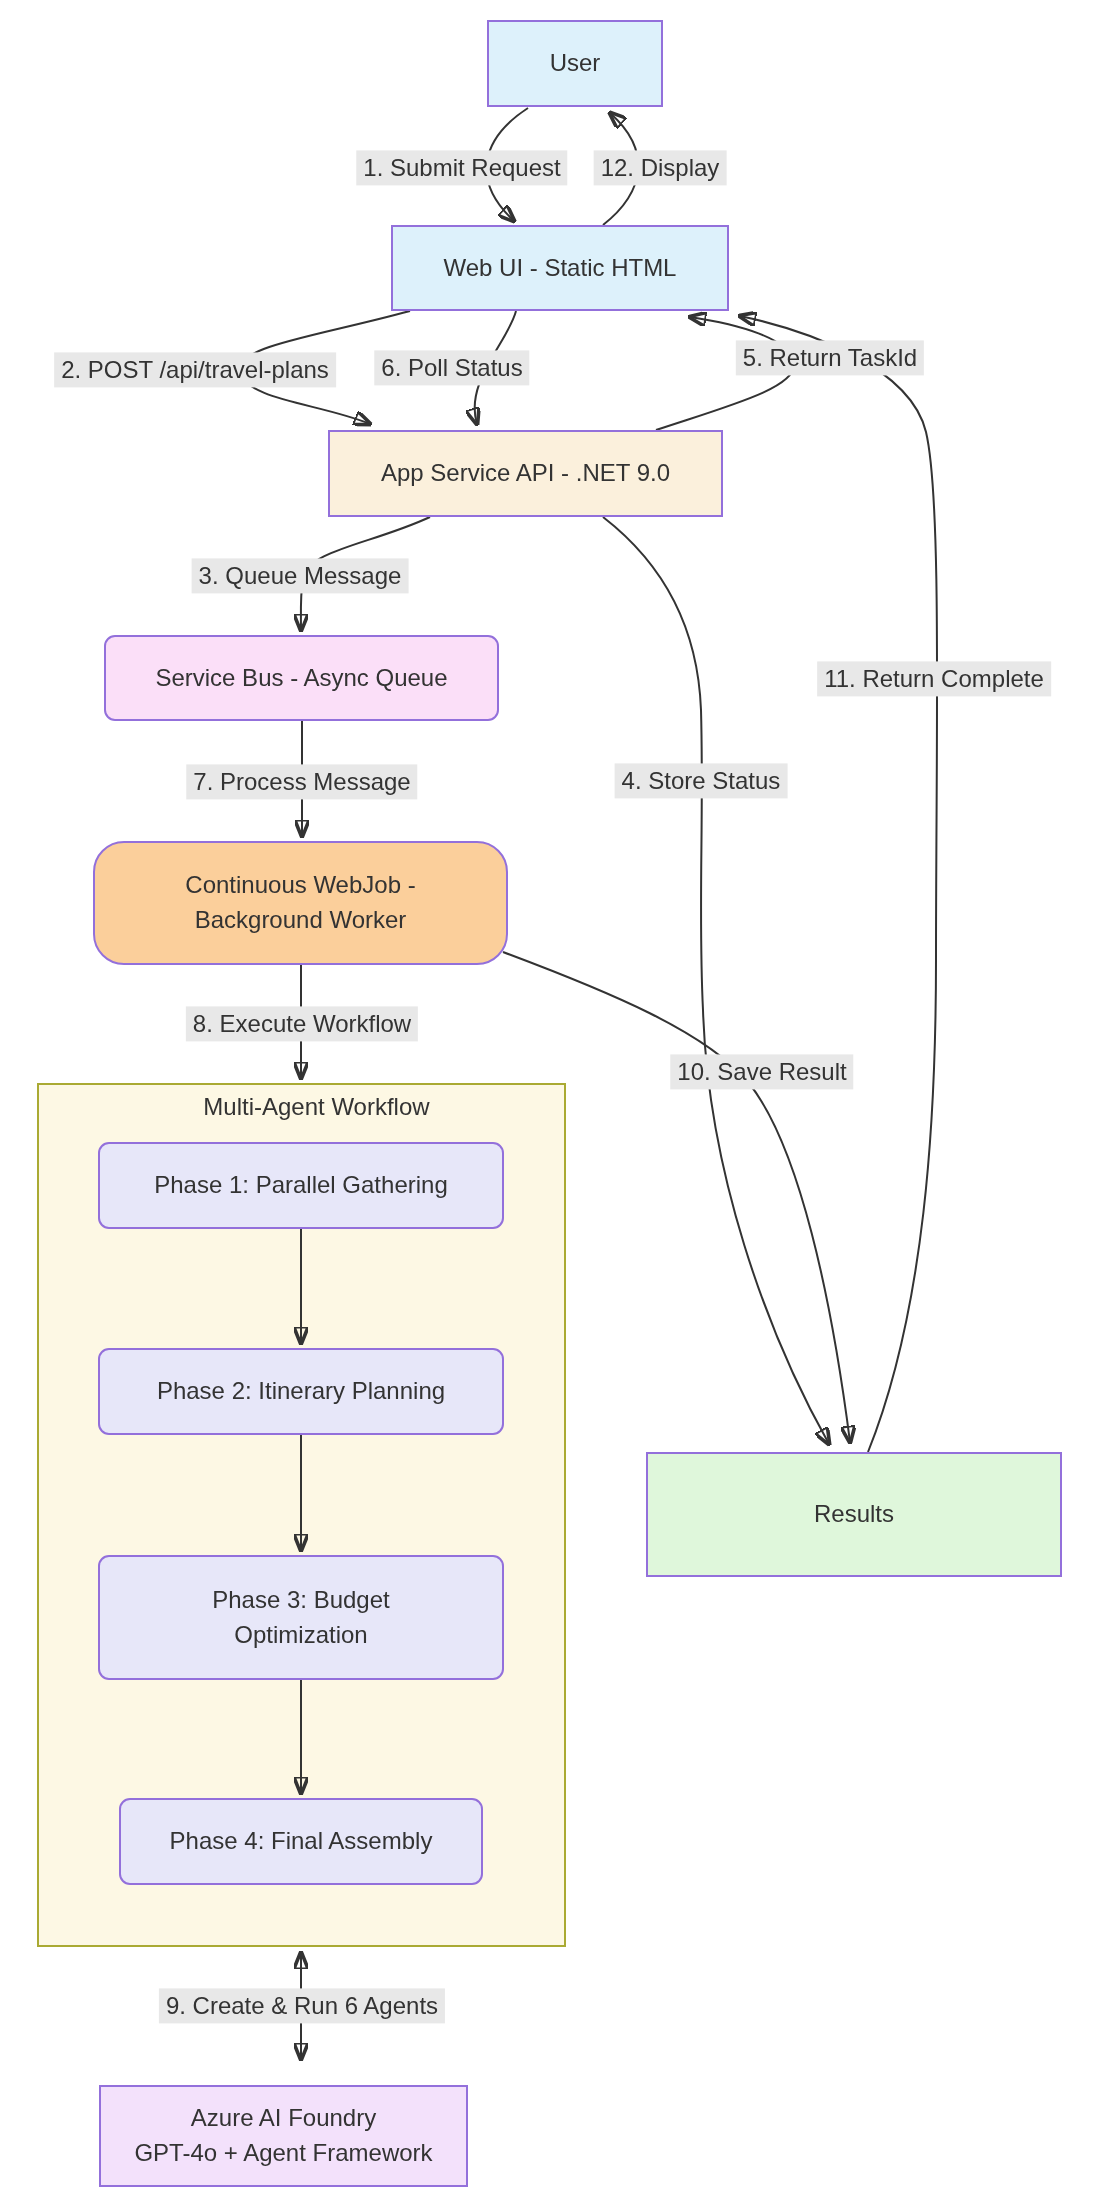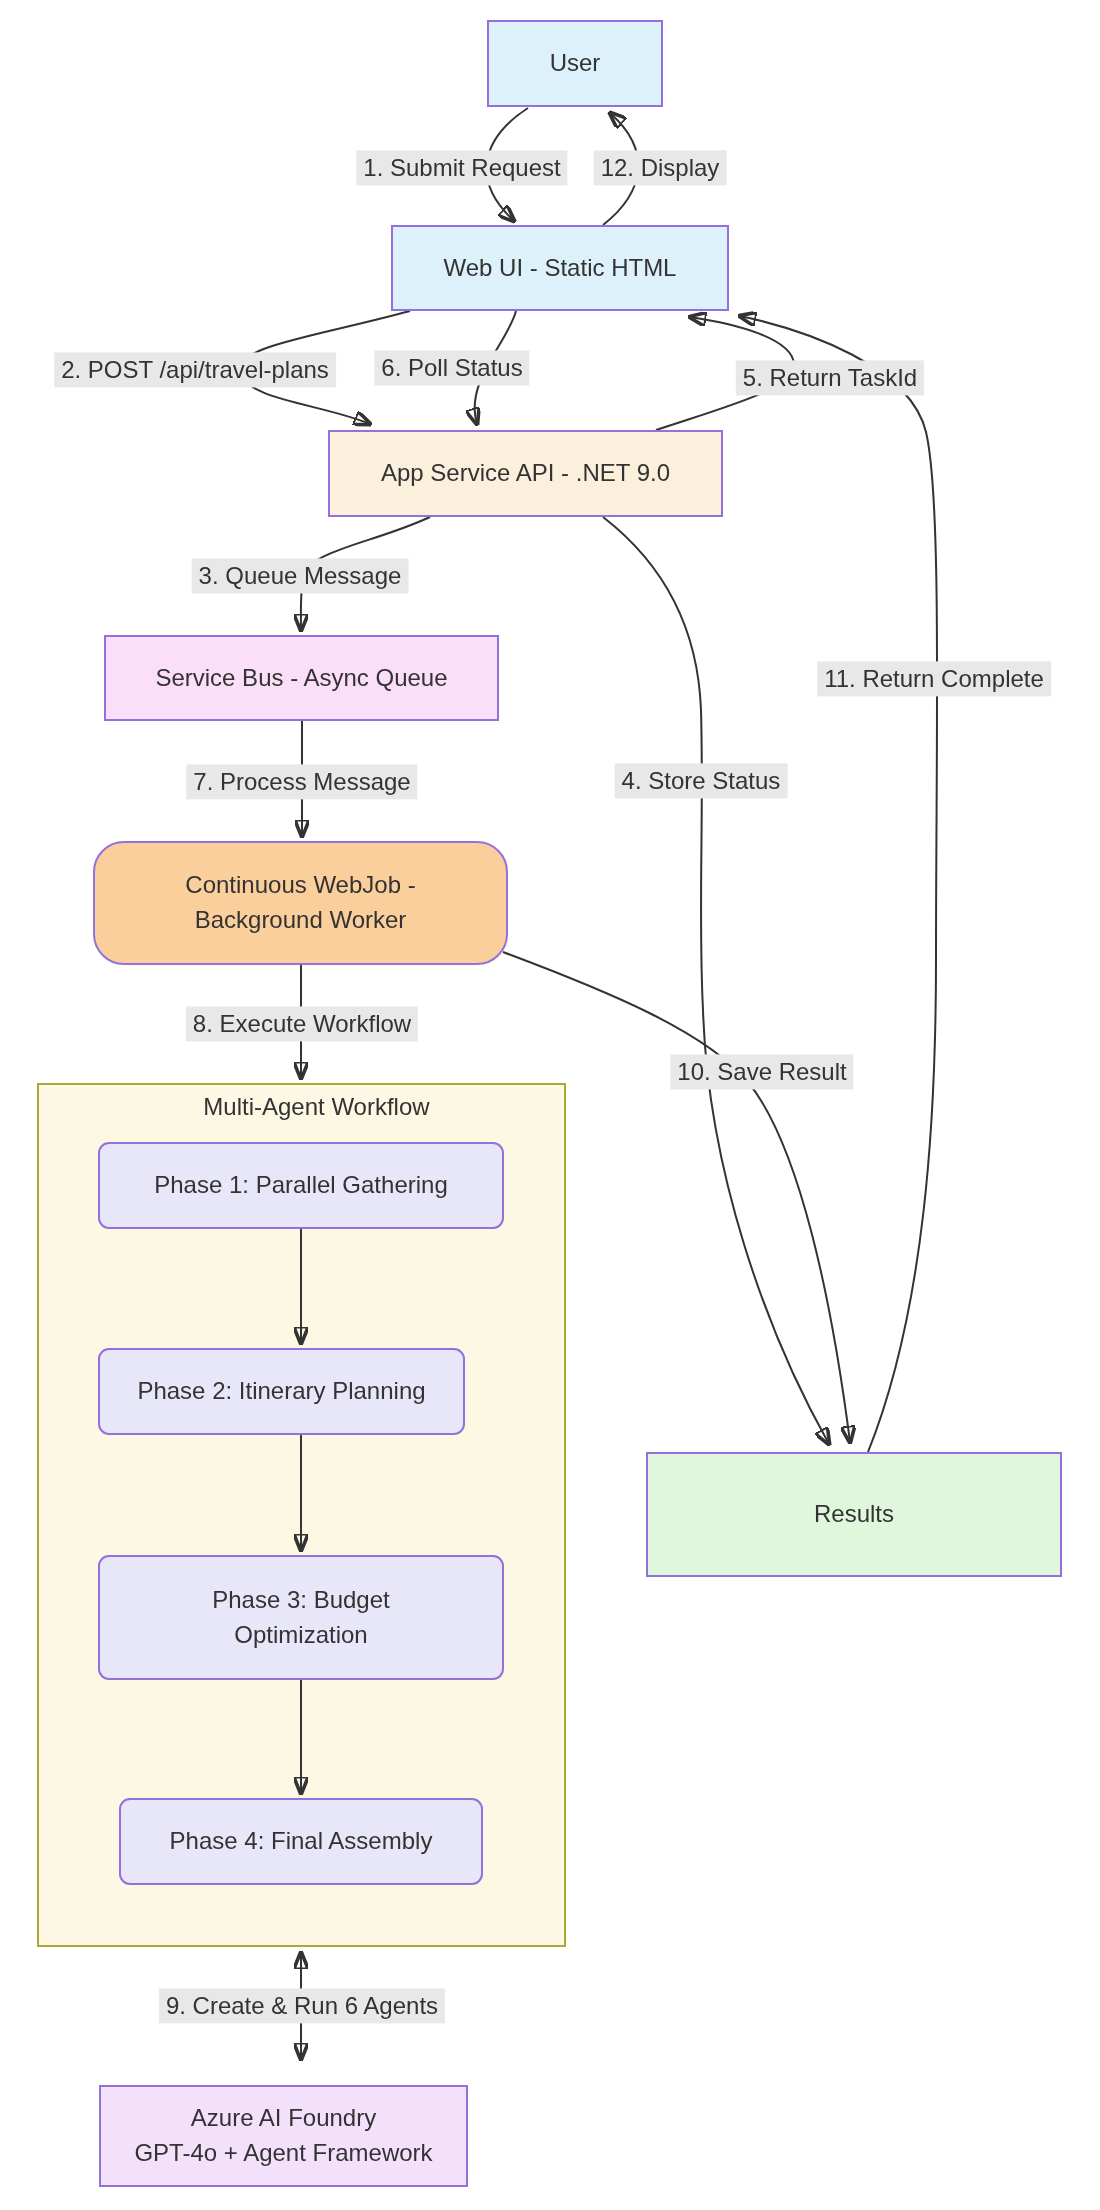--- a/index.html
+++ b/index.html
@@ -23,21 +23,21 @@
     justify-content:center;
     text-align:center;
     font-size:24px;
     line-height:1.45;
     z-index:3;
     color:#333333;
   }
   .node .line{display:block;white-space:nowrap;}
   .fill-blue{background:#ddf1fb;}
   .fill-cream{background:#fbf0dc;}
-  .fill-pink{background:#fbdff8;}
+  .fill-pink{background:#fbdff8;border-radius:11px;}
   .fill-orange{background:#fbcf9b;border-radius:31px;}
   .fill-lavender{background:#e7e7f9;border-radius:11px;}
   .fill-green{background:#dff7db;}
   .fill-purple{background:#f3e1fb;}
   .subgraph{
     position:absolute;
     box-sizing:border-box;
     left:37px;top:1083px;width:529px;height:864px;
     background:#fdf8e4;
     border:2px solid #aaaa33;
@@ -113,21 +113,21 @@
 
   <div class="node fill-orange" style="left:93px;top:841px;width:415px;height:124px;">
     <span class="line">Continuous WebJob -</span>
     <span class="line">Background Worker</span>
   </div>
 
   <div class="node fill-lavender" style="left:98px;top:1142px;width:406px;height:87px;">
     <span class="line">Phase 1: Parallel Gathering</span>
   </div>
 
-  <div class="node fill-lavender" style="left:98px;top:1348px;width:367px;height:87px;">
+  <div class="node fill-lavender" style="left:98px;top:1348px;width:406px;height:87px;">
     <span class="line">Phase 2: Itinerary Planning</span>
   </div>
 
   <div class="node fill-lavender" style="left:98px;top:1555px;width:406px;height:125px;">
     <span class="line">Phase 3: Budget</span>
     <span class="line">Optimization</span>
   </div>
 
   <div class="node fill-lavender" style="left:119px;top:1798px;width:364px;height:87px;">
     <span class="line">Phase 4: Final Assembly</span>
@@ -139,21 +139,21 @@
 
   <div class="node fill-purple" style="left:99px;top:2065px;width:369px;height:102px;margin-top:20px;">
     <span class="line">Azure AI Foundry</span>
     <span class="line">GPT-4o + Agent Framework</span>
   </div>
 
   <div class="edge-label" style="left:462px;top:168px;">1. Submit Request</div>
   <div class="edge-label" style="left:660px;top:168px;">12. Display</div>
   <div class="edge-label" style="left:195px;top:370px;">2. POST /api/travel-plans</div>
   <div class="edge-label" style="left:452px;top:368px;">6. Poll Status</div>
-  <div class="edge-label" style="left:830px;top:378px;">5. Return TaskId</div>
+  <div class="edge-label" style="left:830px;top:358px;">5. Return TaskId</div>
   <div class="edge-label" style="left:300px;top:576px;">3. Queue Message</div>
   <div class="edge-label" style="left:934px;top:679px;">11. Return Complete</div>
   <div class="edge-label" style="left:302px;top:782px;">7. Process Message</div>
   <div class="edge-label" style="left:701px;top:781px;">4. Store Status</div>
   <div class="edge-label" style="left:302px;top:1024px;">8. Execute Workflow</div>
   <div class="edge-label" style="left:762px;top:1072px;">10. Save Result</div>
   <div class="edge-label" style="left:302px;top:2006px;">9. Create &amp; Run 6 Agents</div>
 
 </div>
 

